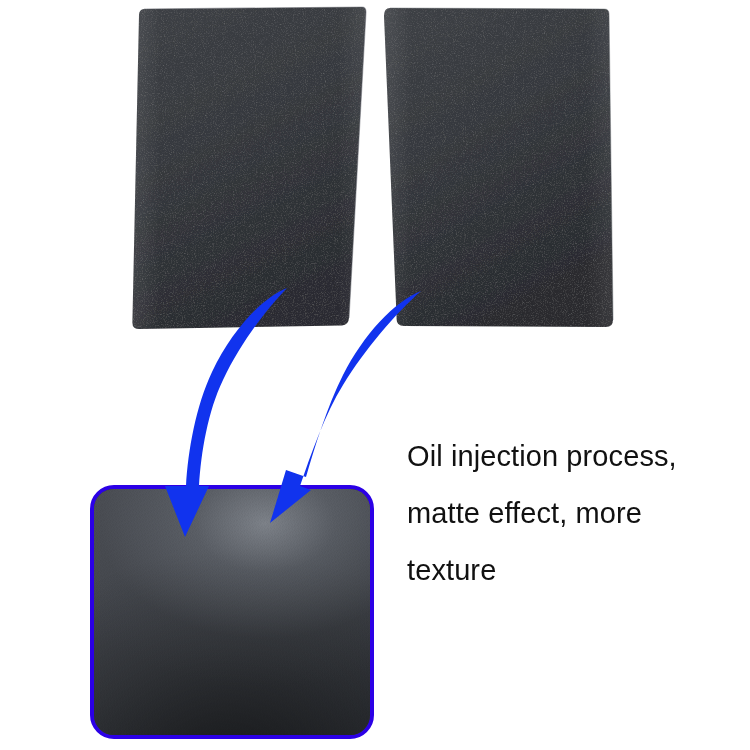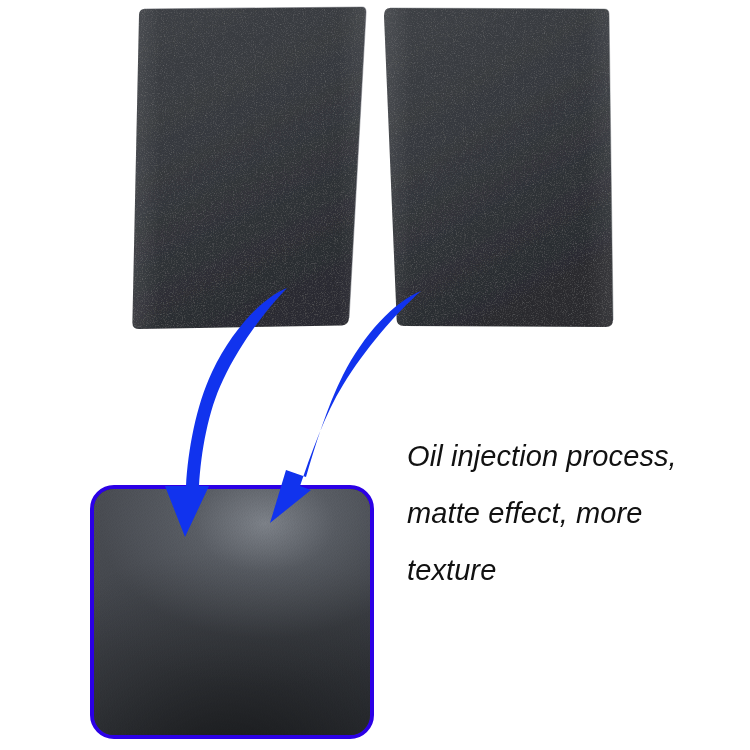--- a/index.html
+++ b/index.html
@@ -7,21 +7,20 @@
     padding: 0;
     background: #ffffff;
   }
   #stage {
     position: relative;
     width: 750px;
     height: 750px;
     background: #ffffff;
     overflow: hidden;
     font-family: "Liberation Sans", sans-serif;
-    font-style: italic;
   }
 
   
   .panel-layer {
     position: absolute;
     left: 0; top: 0;
     width: 750px; height: 750px;
     pointer-events: none;
   }
 

